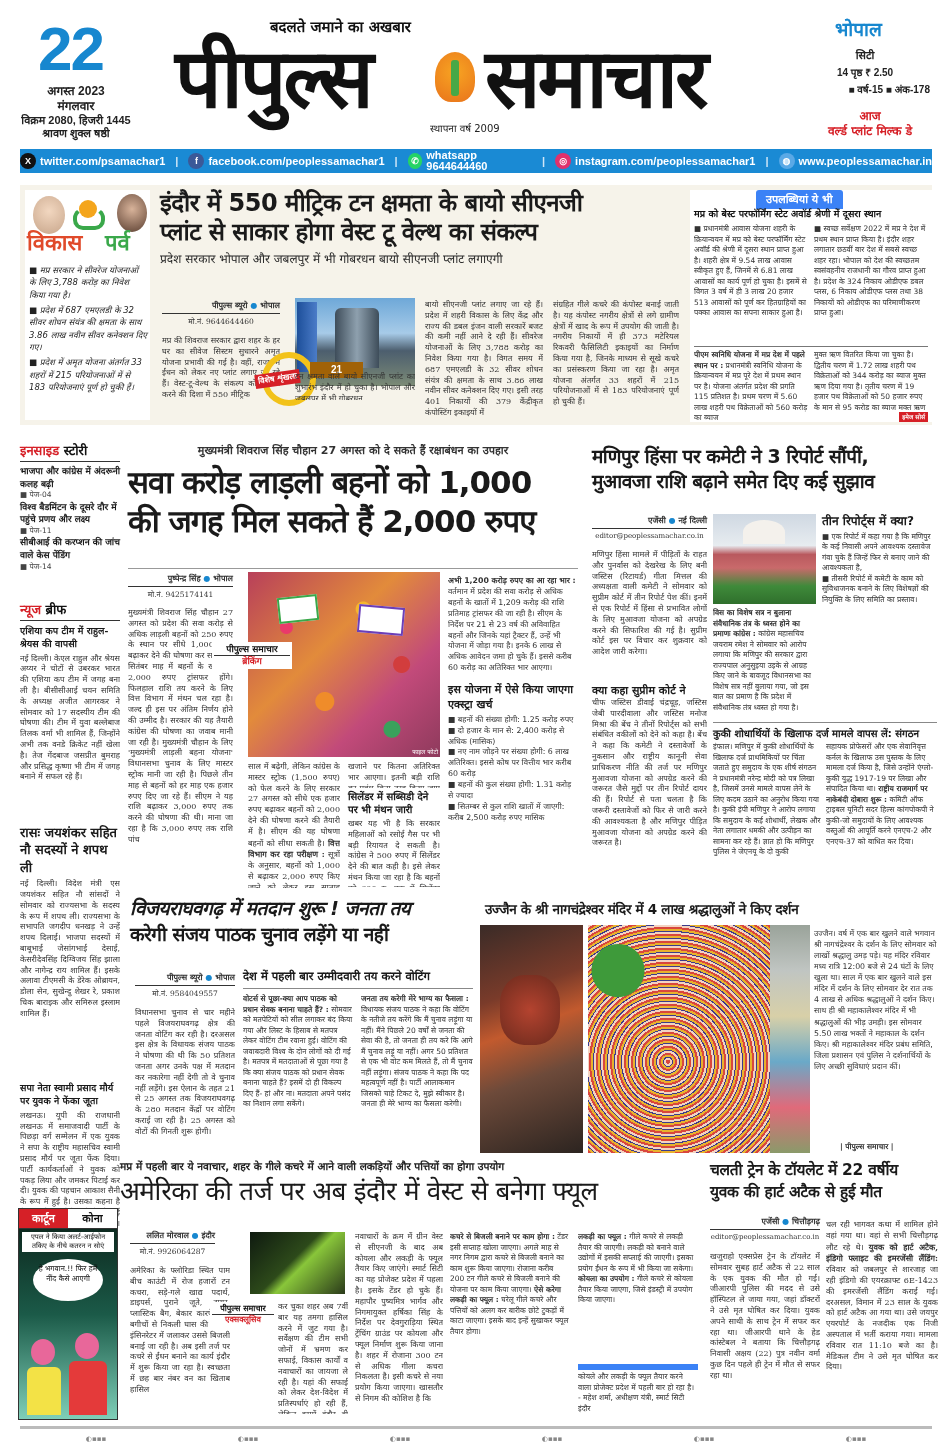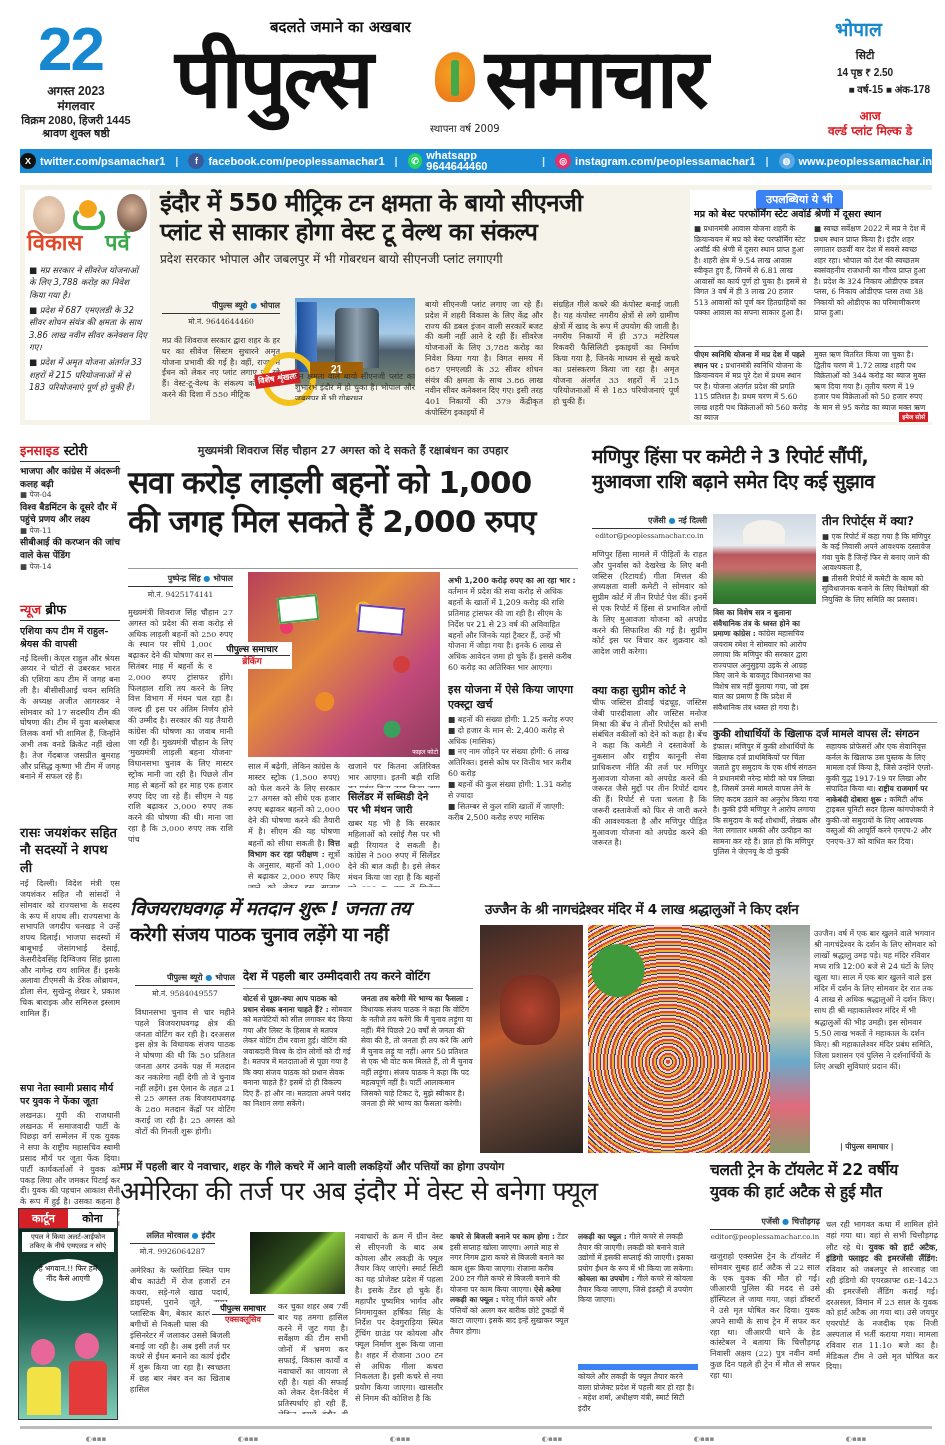--- a/index.html
+++ b/index.html
@@ -154,21 +154,21 @@
   <h3 style="font-size:9.5px;line-height:1.35;margin-top:10px;">सपा नेता स्वामी प्रसाद मौर्य पर युवक ने फेंका जूता</h3>
   <div class="bodytxt" style="margin-top:3px;height:150px;">लखनऊ। यूपी की राजधानी लखनऊ में समाजवादी पार्टी के पिछड़ा वर्ग सम्मेलन में एक युवक ने सपा के राष्ट्रीय महासचिव स्वामी प्रसाद मौर्य पर जूता फेंक दिया। पार्टी कार्यकर्ताओं ने युवक को पकड़ लिया और जमकर पिटाई कर दी। युवक की पहचान आकाश सैनी के रूप में हुई है। उसका कहना है कि वह हिंदू धर्म के बारे में की गई मौर्य की टिप्पणियों से आहत था। पुलिस उसे गिरफ्तार कर लिया है।</div>
 </div>
 
 <div class="abs" style="left:18px;top:1208px;width:100px;height:212px;border:1px solid #333;background:#fff;">
   <div style="display:flex;height:20px;border-bottom:1px solid #333;">
     <div style="flex:1;background:#d62027;color:#fff;font:bold 11px/20px 'DejaVu Sans',sans-serif;text-align:center;">कार्टून</div>
     <div style="flex:1;color:#111;font:bold 11px/20px 'DejaVu Sans',sans-serif;text-align:center;">कोना</div>
   </div>
   <div style="position:absolute;left:0;top:20px;width:98px;height:190px;background:linear-gradient(180deg,#0d2a20 0%,#1b5a48 45%,#7fcfb8 100%);">
-    <div style="background:#fff;margin:3px;padding:1px;font:7px/1.25 'DejaVu Sans',sans-serif;color:#111;text-align:center;">एपल ने किया अलर्ट-आईफोन तकिए के नीचे एमएलड न सोएं</div>
+    <div style="background:#fff;margin:3px;padding:1px;font:7px/1.25 'DejaVu Sans',sans-serif;color:#111;text-align:center;">एपल ने किया अलर्ट-आईफोन तकिए के नीचे कतरन न सोएं</div>
     <div style="position:absolute;left:14px;top:30px;width:70px;height:42px;border-radius:50%;background:#fff;font:7.5px/1.3 'DejaVu Sans',sans-serif;color:#111;text-align:center;padding-top:5px;">हे भगवान.!! फिर हमें नींद कैसे आएगी</div>
     <div style="position:absolute;left:12px;top:110px;width:24px;height:26px;border-radius:50%;background:#e8679a;"></div>
     <div style="position:absolute;left:8px;top:138px;width:34px;height:48px;background:#f3e246;border-radius:6px 6px 0 0;"></div>
     <div style="position:absolute;left:56px;top:104px;width:24px;height:26px;border-radius:50%;background:#e8679a;"></div>
     <div style="position:absolute;left:50px;top:132px;width:38px;height:54px;background:#e43a3a;border-radius:6px 6px 0 0;"></div>
   </div>
 </div>
 
 <div class="abs" style="left:128px;top:444px;width:450px;">
   <div style="font:bold 11px/1.2 'DejaVu Sans',sans-serif;color:#333;text-align:center;white-space:nowrap;">मुख्यमंत्री शिवराज सिंह चौहान 27 अगस्त को दे सकते हैं रक्षाबंधन का उपहार</div>

